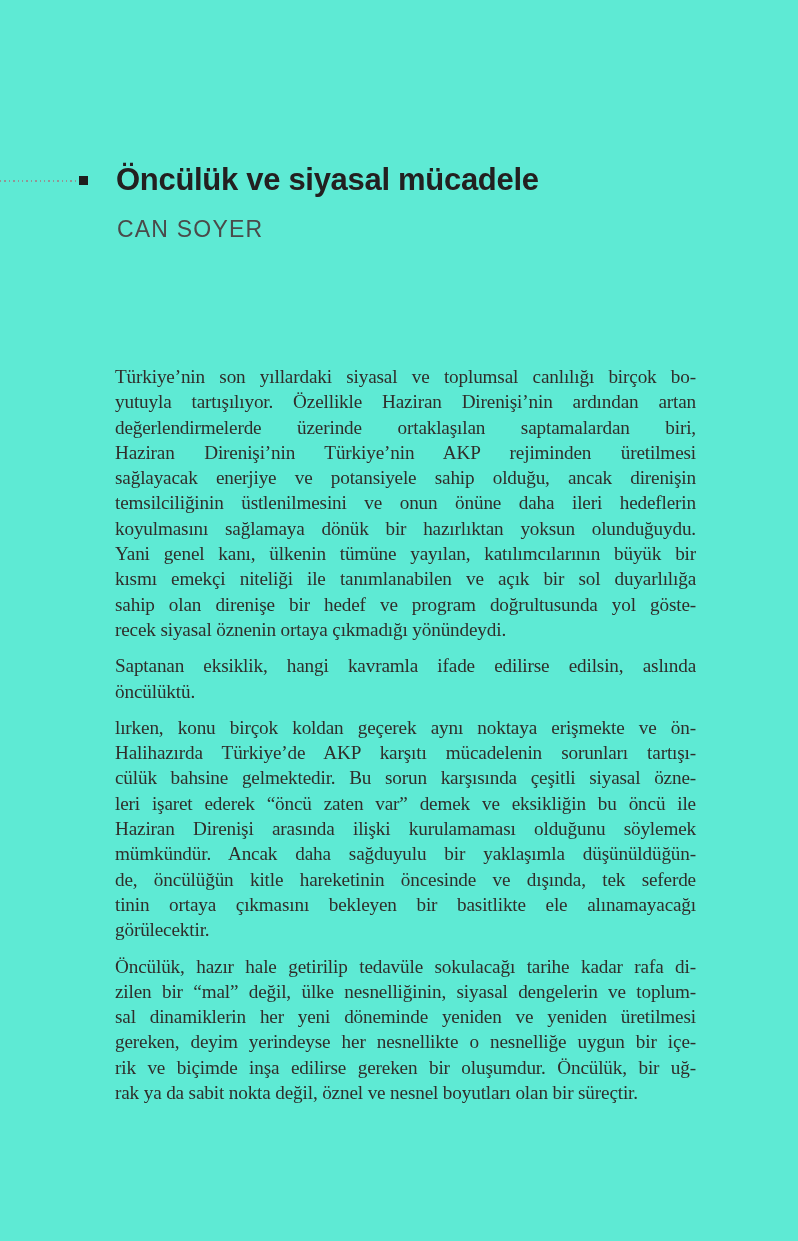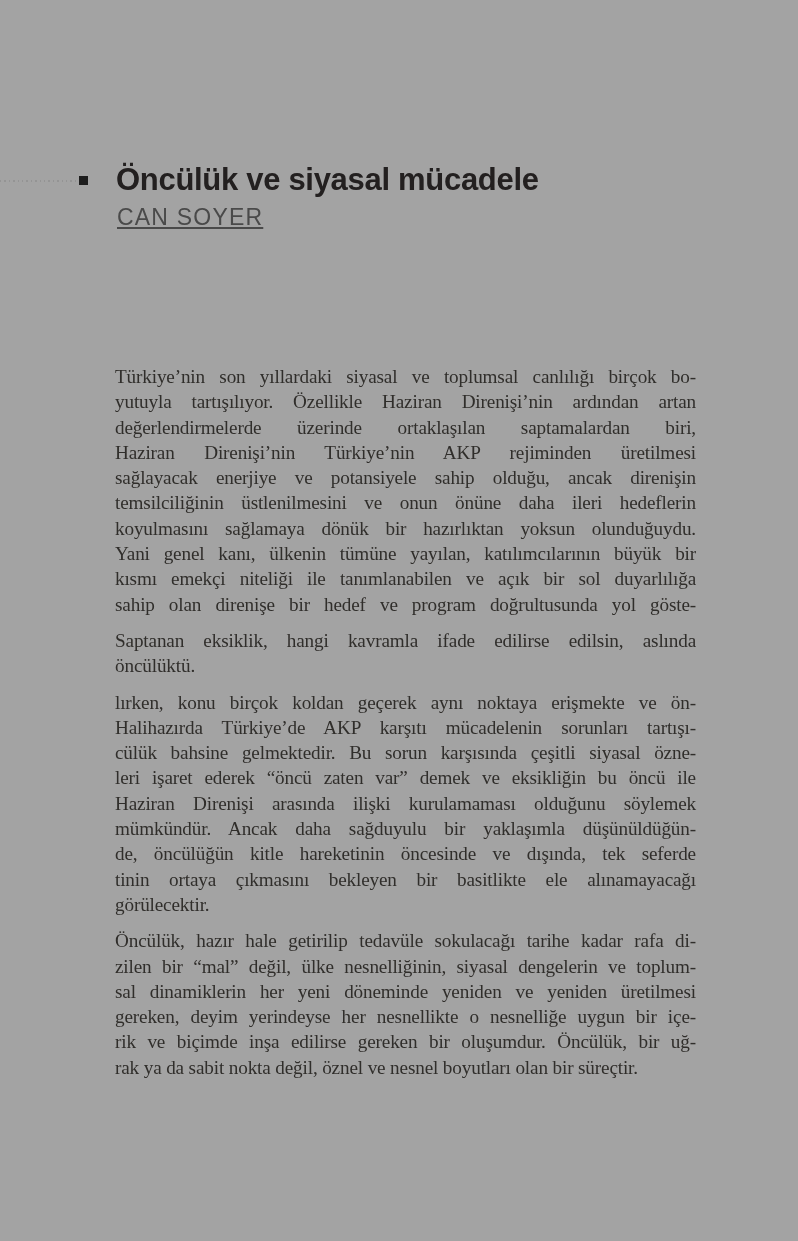--- a/index.html
+++ b/index.html
@@ -4,21 +4,21 @@
 <style>
   html, body {
     margin: 0;
     padding: 0;
     background: #ffffff;
   }
   .page {
     position: relative;
     width: 798px;
     height: 1241px;
-    background: #a3a3a3;
+    background: #5eead4;
     overflow: hidden;
     font-family: "Liberation Serif", serif;
   }
   
   .leader-line {
     position: absolute;
     left: 0;
     top: 180px;
     width: 77px;
     height: 2px;
@@ -48,29 +48,28 @@
     font-weight: 700;
     font-size: 31px;
     line-height: 36px;
     letter-spacing: -0.3px;
     color: var(--title-color, #232020);
     white-space: nowrap;
   }
   .byline {
     position: absolute;
     left: 117px;
-    top: 204px;
+    top: 216px;
     font-family: "Liberation Sans", sans-serif;
     font-weight: 400;
     font-size: 23px;
     line-height: 27px;
     letter-spacing: 1.2px;
     color: var(--byline-color, #4a4a4a);
     white-space: nowrap;
-    text-decoration: underline;
   }
   .article-body {
     position: absolute;
     left: 115px;
     top: 364px;
     width: 598px;
     font-family: "Liberation Serif", serif;
     font-size: 19.2px;
     line-height: 25.3px;
     letter-spacing: -0.15px;
@@ -111,20 +110,21 @@
         <div class="line">Türkiye’nin son yıllardaki siyasal ve toplumsal canlılığı birçok bo-</div>
         <div class="line">yutuyla tartışılıyor. Özellikle Haziran Direnişi’nin ardından artan</div>
         <div class="line">değerlendirmelerde üzerinde ortaklaşılan saptamalardan biri,</div>
         <div class="line">Haziran Direnişi’nin Türkiye’nin AKP rejiminden üretilmesi</div>
         <div class="line">sağlayacak enerjiye ve potansiyele sahip olduğu, ancak direnişin</div>
         <div class="line">temsilciliğinin üstlenilmesini ve onun önüne daha ileri hedeflerin</div>
         <div class="line">koyulmasını sağlamaya dönük bir hazırlıktan yoksun olunduğuydu.</div>
         <div class="line">Yani genel kanı, ülkenin tümüne yayılan, katılımcılarının büyük bir</div>
         <div class="line">kısmı emekçi niteliği ile tanımlanabilen ve açık bir sol duyarlılığa</div>
         <div class="line">sahip olan direnişe bir hedef ve program doğrultusunda yol göste-</div>
+        <div class="line line-last">recek siyasal öznenin ortaya çıkmadığı yönündeydi.</div>
       </div>
       <div class="paragraph">
         <div class="line">Saptanan eksiklik, hangi kavramla ifade edilirse edilsin, aslında</div>
         <div class="line line-last">öncülüktü.</div>
       </div>
       <div class="paragraph">
         <div class="line">lırken, konu birçok koldan geçerek aynı noktaya erişmekte ve ön-</div>
         <div class="line">Halihazırda Türkiye’de AKP karşıtı mücadelenin sorunları tartışı-</div>
         <div class="line">cülük bahsine gelmektedir. Bu sorun karşısında çeşitli siyasal özne-</div>
         <div class="line">leri işaret ederek “öncü zaten var” demek ve eksikliğin bu öncü ile</div>

